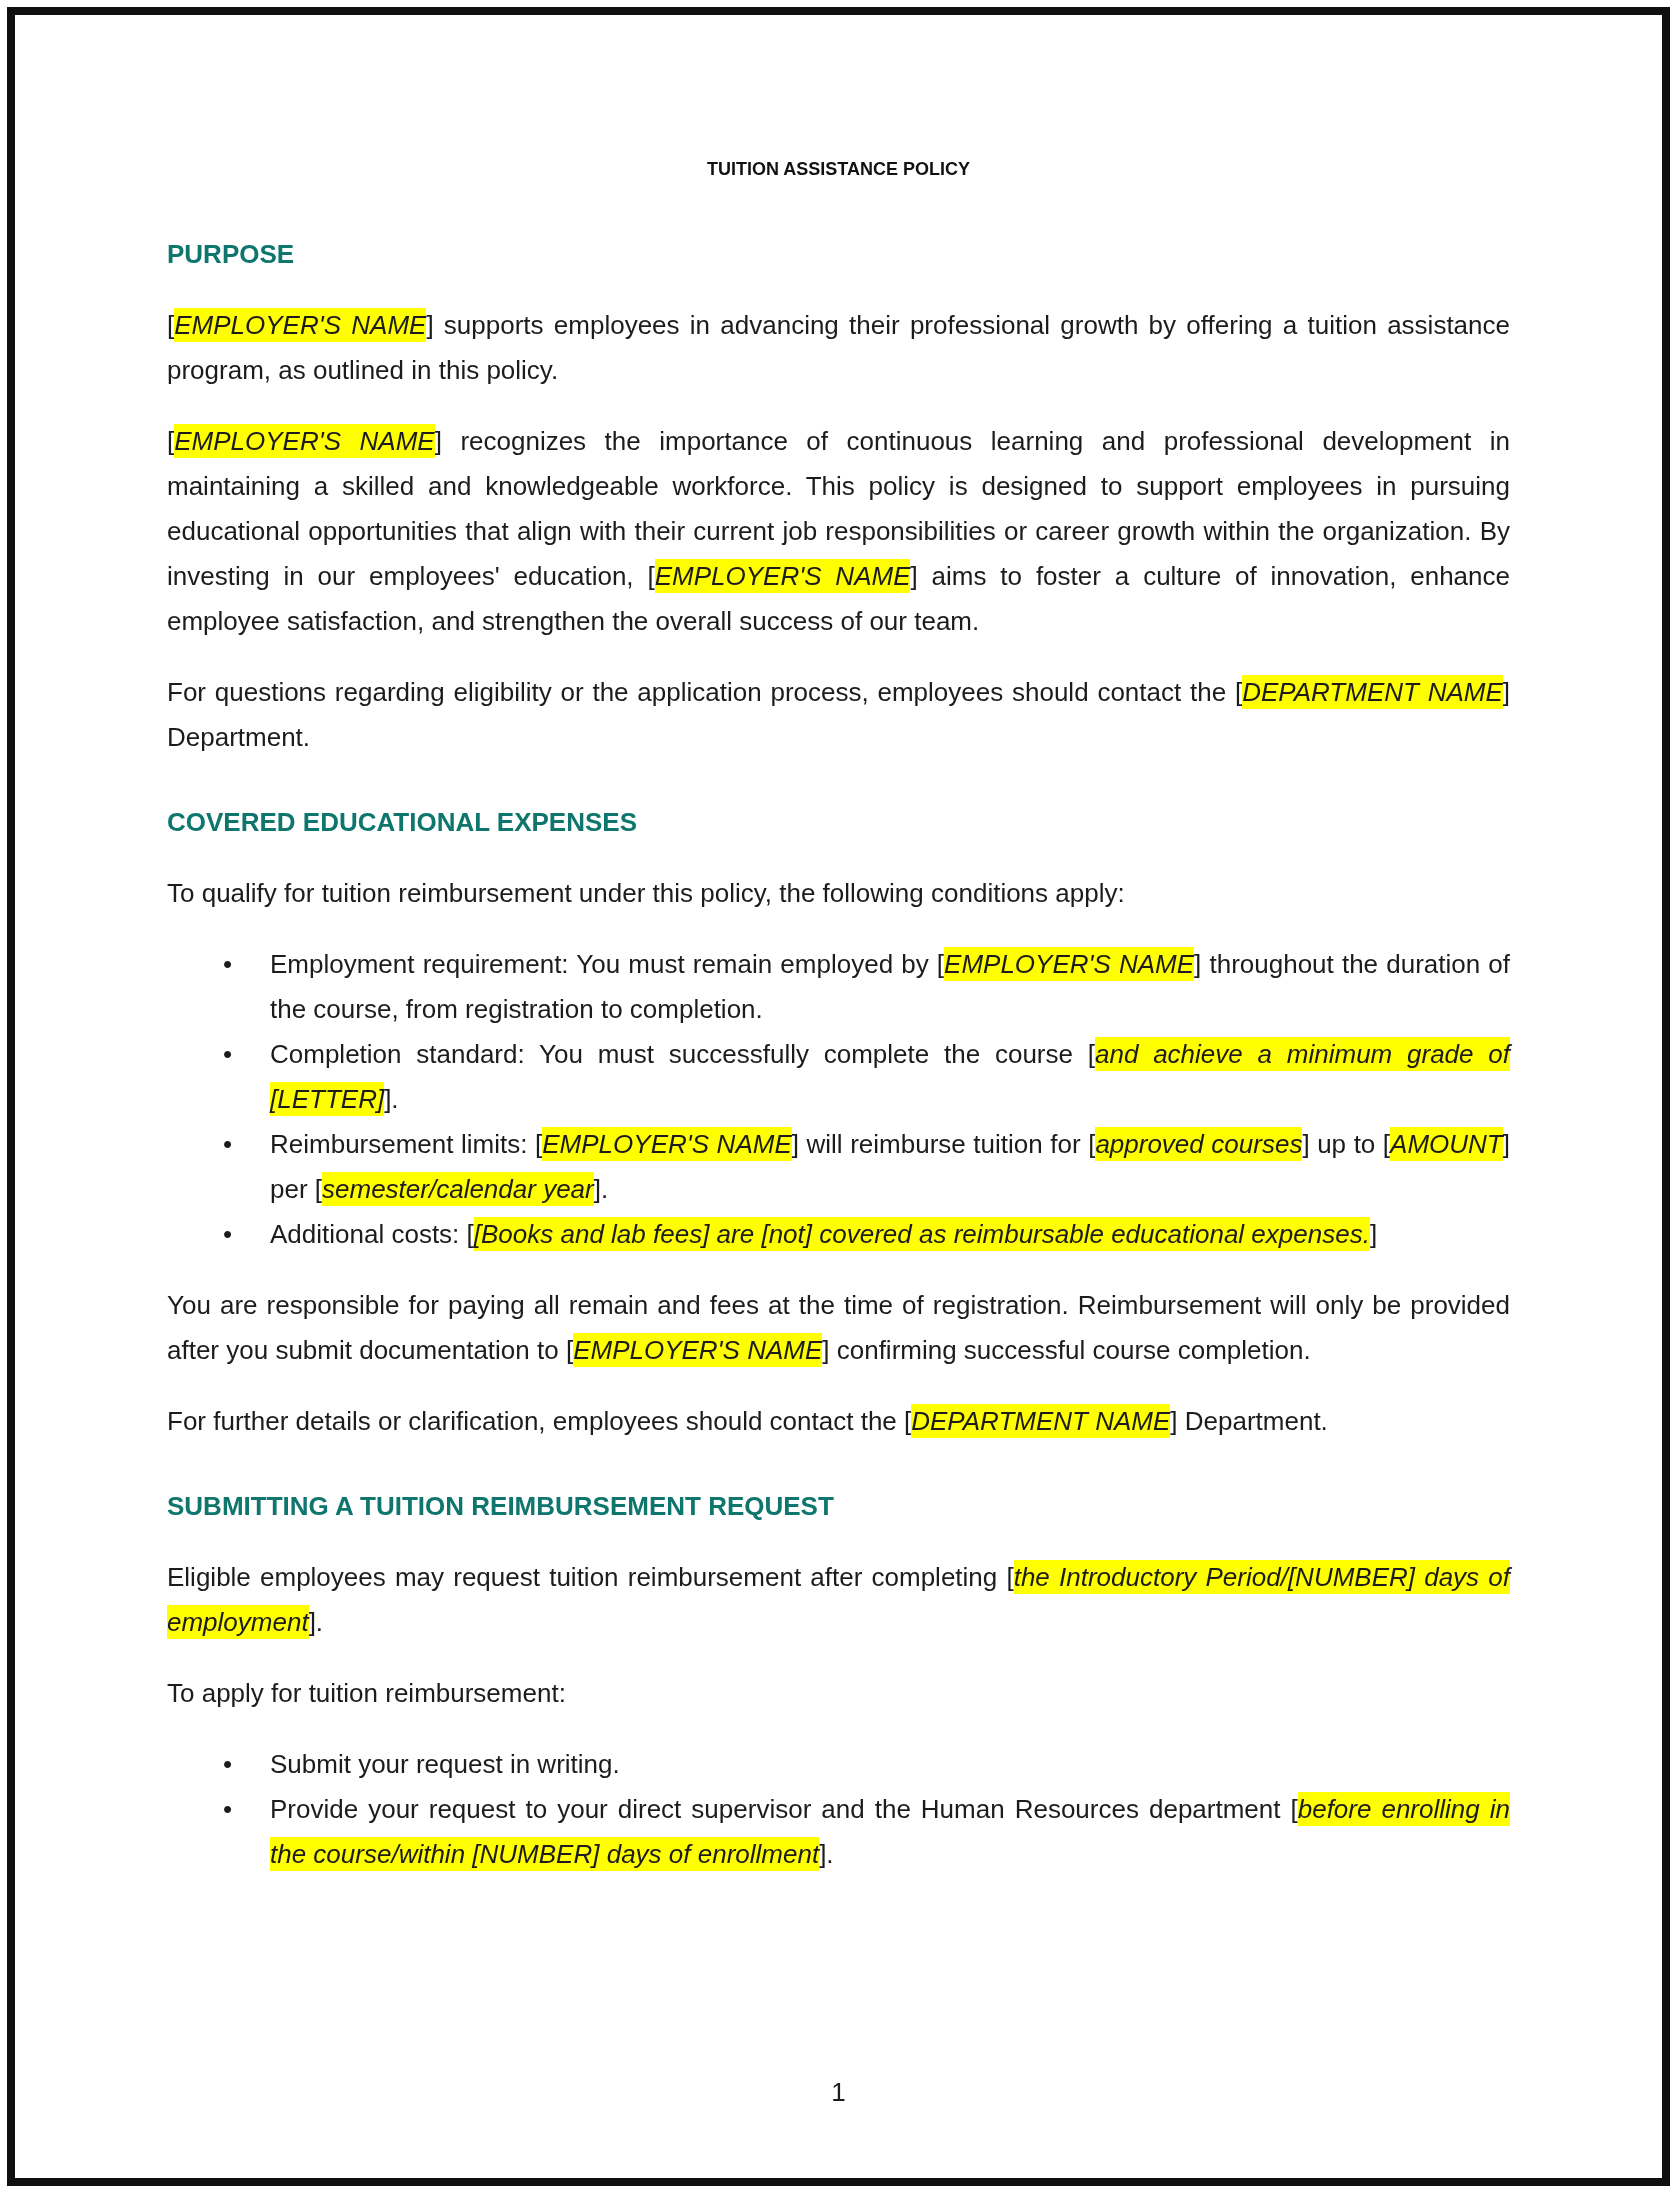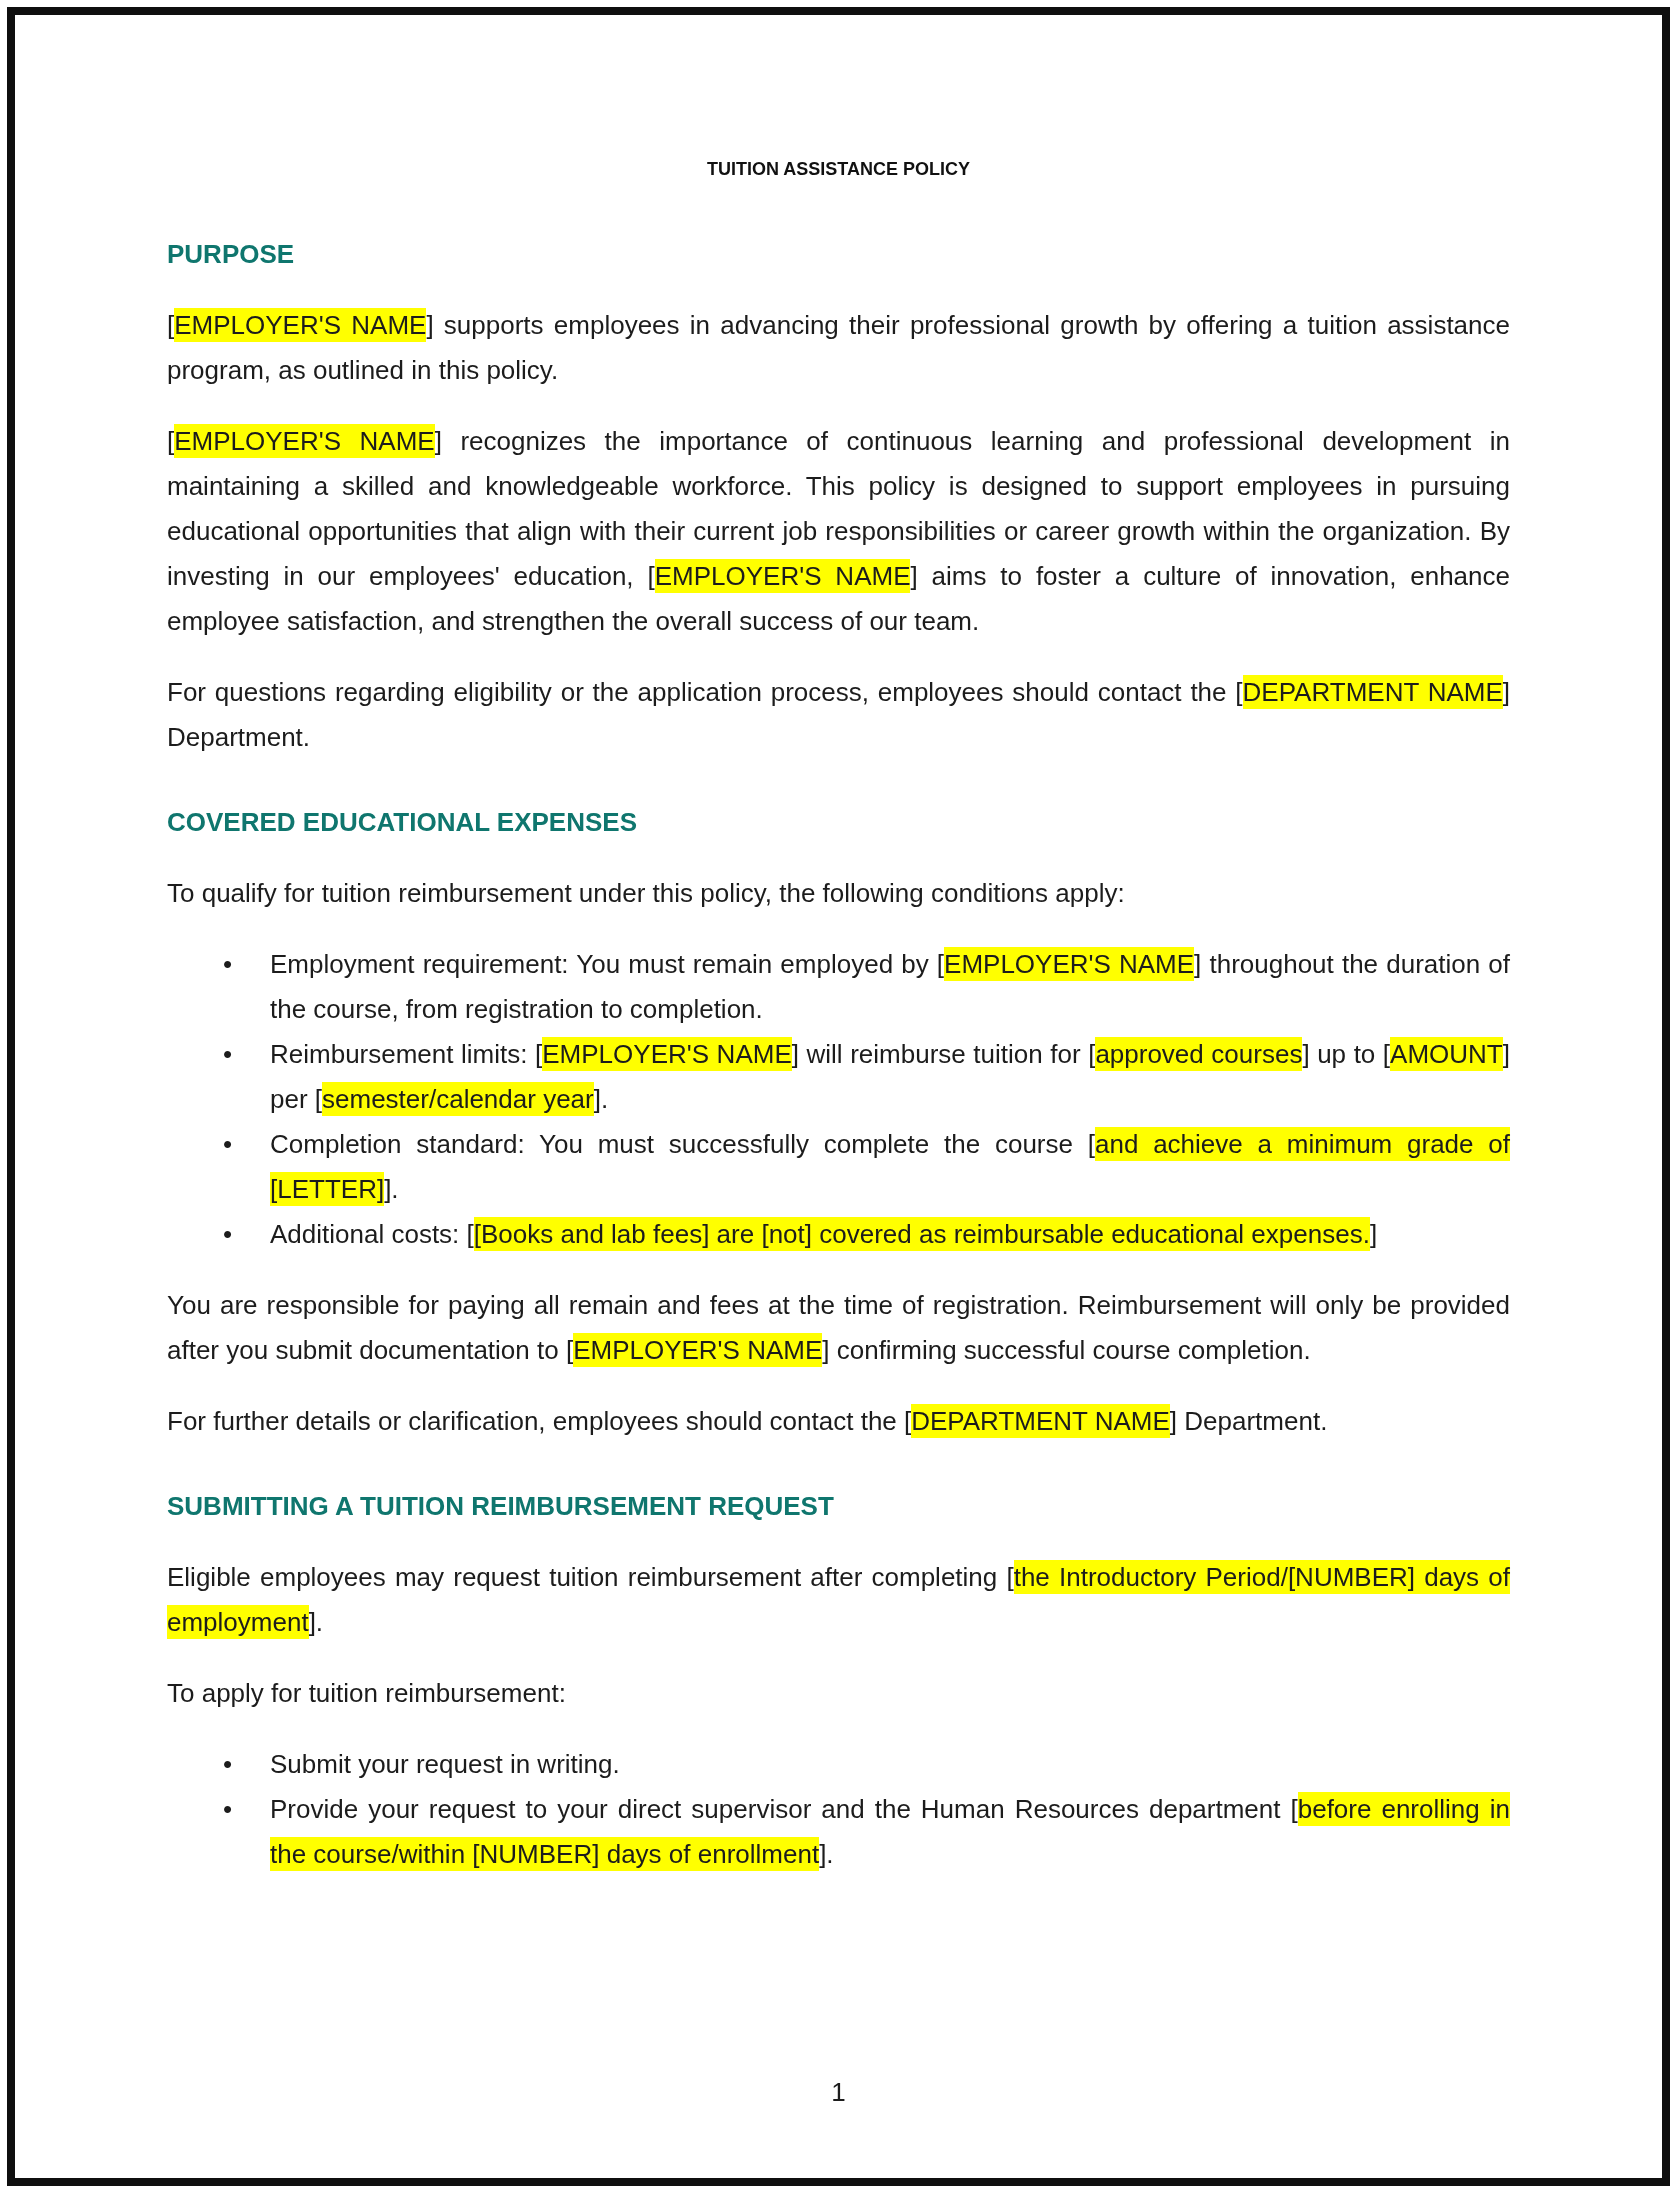--- a/index.html
+++ b/index.html
@@ -66,20 +66,21 @@
   .doc ul.doc-list li::before {
     content: "\2022";
     position: absolute;
     left: 0;
     top: 0;
   }
   mark {
     background: var(--hl, #ffff00);
     color: inherit;
     padding: 1.8px 0;
+    font-style: italic;
   }
   .footer-pageno {
     position: absolute;
     left: 0;
     right: 0;
     top: 2070px;
     text-align: center;
     font-size: 26px;
     line-height: 45px;
     color: #1c1c1c;
@@ -93,22 +94,22 @@
 <div class="doc">
     <h1>TUITION ASSISTANCE POLICY</h1>
     <h2>PURPOSE</h2>
     <p><span>[</span><mark>EMPLOYER'S NAME</mark><span>] supports employees in advancing their professional growth by offering a tuition assistance program, as outlined in this policy.</span></p>
     <p><span>[</span><mark>EMPLOYER'S NAME</mark><span>] recognizes the importance of continuous learning and professional development in maintaining a skilled and knowledgeable workforce. This policy is designed to support employees in pursuing educational opportunities that align with their current job responsibilities or career growth within the organization. By investing in our employees' education, [</span><mark>EMPLOYER'S NAME</mark><span>] aims to foster a culture of innovation, enhance employee satisfaction, and strengthen the overall success of our team.</span></p>
     <p><span>For questions regarding eligibility or the application process, employees should contact the [</span><mark>DEPARTMENT NAME</mark><span>] Department.</span></p>
     <h2>COVERED EDUCATIONAL EXPENSES</h2>
     <p><span>To qualify for tuition reimbursement under this policy, the following conditions apply:</span></p>
     <ul class="doc-list">
       <li><span>Employment requirement: You must remain employed by [</span><mark>EMPLOYER'S NAME</mark><span>] throughout the duration of the course, from registration to completion.</span></li>
+      <li><span>Completion standard: You must successfully complete the course [</span><mark>and achieve a minimum grade of [LETTER]</mark><span>].</span></li>
       <li><span>Reimbursement limits: [</span><mark>EMPLOYER'S NAME</mark><span>] will reimburse tuition for [</span><mark>approved courses</mark><span>] up to [</span><mark>AMOUNT</mark><span>] per [</span><mark>semester/calendar year</mark><span>].</span></li>
-      <li><span>Completion standard: You must successfully complete the course [</span><mark>and achieve a minimum grade of [LETTER]</mark><span>].</span></li>
       <li><span>Additional costs: [</span><mark>[Books and lab fees] are [not] covered as reimbursable educational expenses.</mark><span>]</span></li>
     </ul>
     <p><span>You are responsible for paying all remain and fees at the time of registration. Reimbursement will only be provided after you submit documentation to [</span><mark>EMPLOYER'S NAME</mark><span>] confirming successful course completion.</span></p>
     <p><span>For further details or clarification, employees should contact the [</span><mark>DEPARTMENT NAME</mark><span>] Department.</span></p>
     <h2>SUBMITTING A TUITION REIMBURSEMENT REQUEST</h2>
     <p><span>Eligible employees may request tuition reimbursement after completing [</span><mark>the Introductory Period/[NUMBER] days of employment</mark><span>].</span></p>
     <p><span>To apply for tuition reimbursement:</span></p>
     <ul class="doc-list">
       <li><span>Submit your request in writing.</span></li>
       <li><span>Provide your request to your direct supervisor and the Human Resources department [</span><mark>before enrolling in the course/within [NUMBER] days of enrollment</mark><span>].</span></li>

